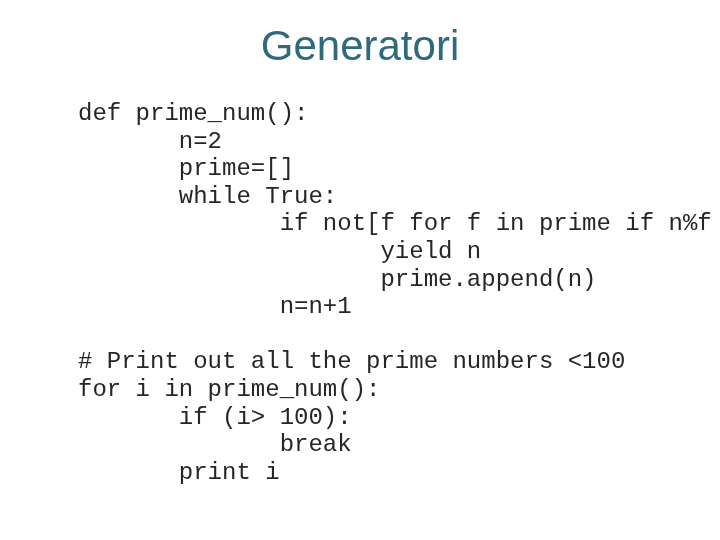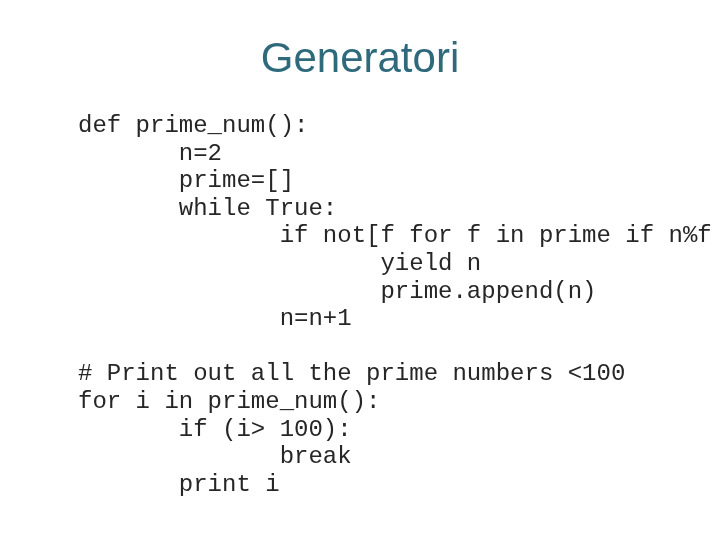--- a/index.html
+++ b/index.html
@@ -8,21 +8,21 @@
     width: 720px;
     height: 540px;
     background: #ffffff;
     font-family: "Trebuchet MS", "Lucida Sans", Arial, sans-serif;
     overflow: hidden;
   }
   .slide {
     width: 720px;
     height: 540px;
     box-sizing: border-box;
-    padding: 20px 38px 0 38px;
+    padding: 8px 38px 0 38px;
     position: relative;
   }
   .title {
     font-family: Arial, Helvetica, sans-serif;
     font-size: 42px;
     color: #2e6a7c;
     text-align: center;
     letter-spacing: 0px;
     margin-top: 14px;
     margin-bottom: 30px;

